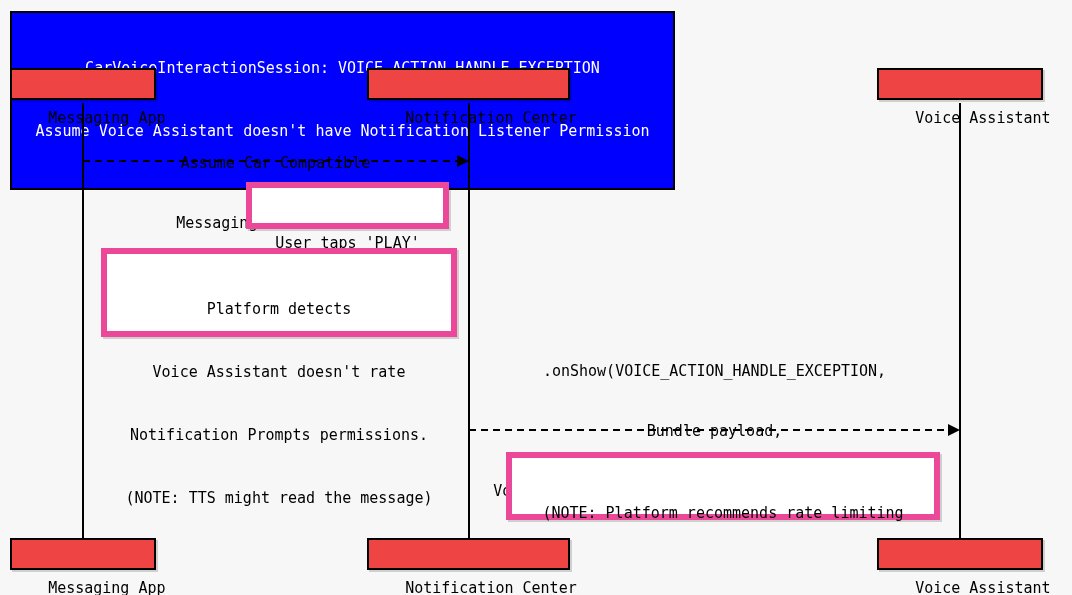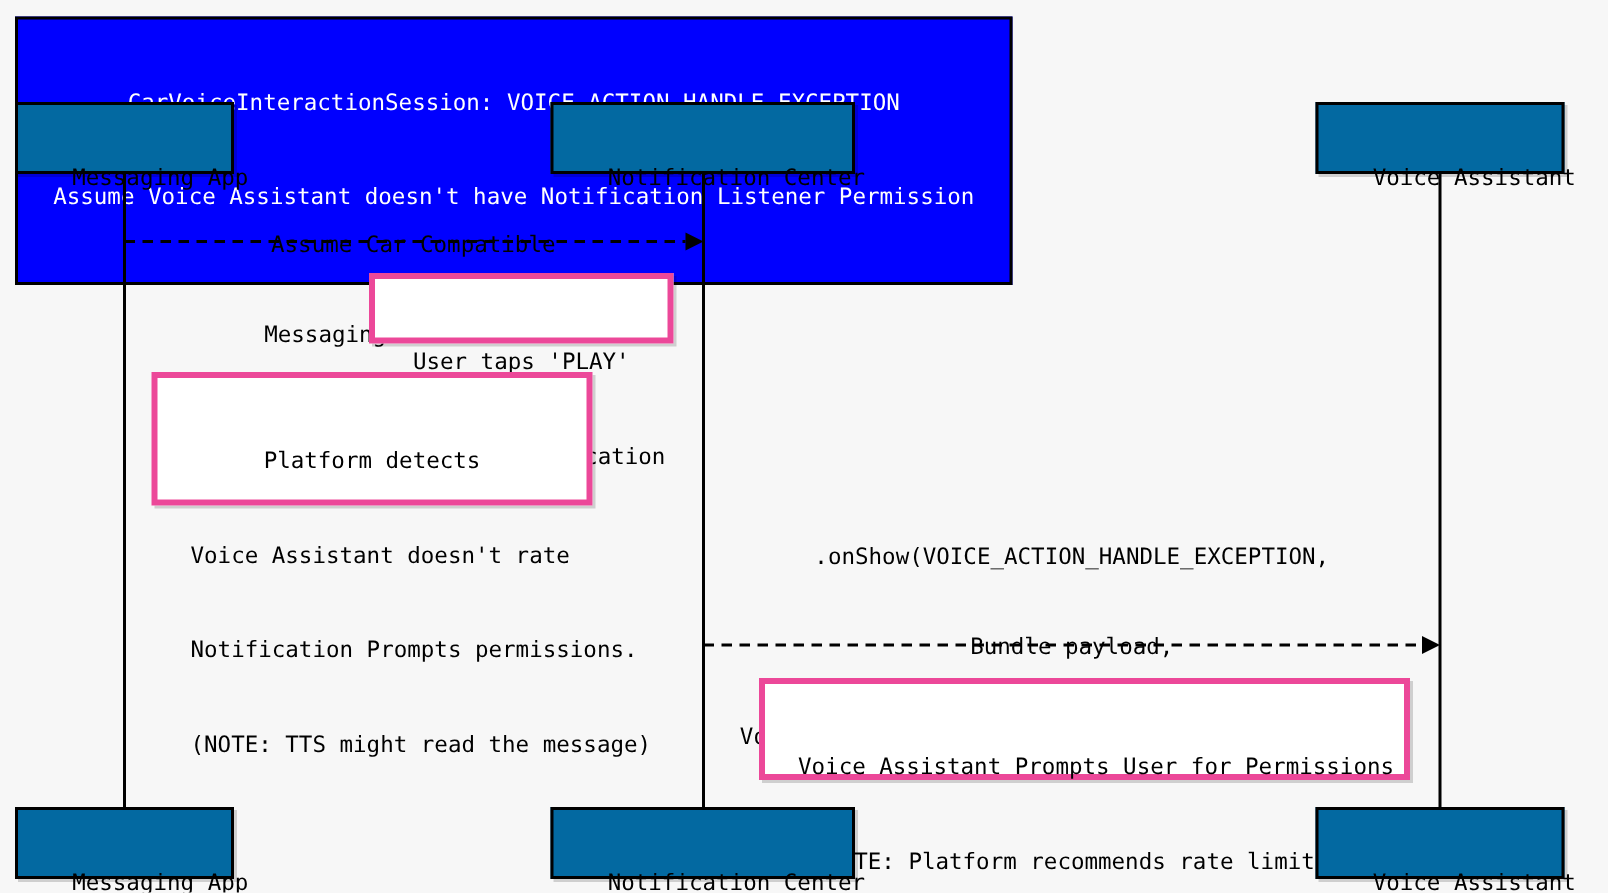--- a/index.html
+++ b/index.html
@@ -43,43 +43,43 @@
   .lifeline {
     position: absolute;
     width: 2px;
     background: #000000;
   }
 
   
   .participant {
     position: absolute;
     box-sizing: border-box;
-    background: #0369a1;
+    background: #ef4444;
     border: 2px solid #000000;
     color: #000000;
     font-size: 15px;
     line-height: 32px;
-    height: 48px;
+    height: 32px;
     text-align: center;
     white-space: pre;
     box-shadow: 2px 2px 0 rgba(0,0,0,0.16);
   }
 
   
   .note {
     position: absolute;
     box-sizing: border-box;
     background: #ffffff;
-    border: 4px solid #ec4899;
+    border: 6px solid #ec4899;
     color: #000000;
     font-size: 15px;
     line-height: 21px;
     text-align: center;
     white-space: pre;
-    padding: 3px 22px;
+    padding: 3px 8px;
     box-shadow: 2px 2px 0 rgba(0,0,0,0.16);
   }
 
   
   .msg-label {
     position: absolute;
     color: #000000;
     font-size: 15px;
     line-height: 20px;
     text-align: center;
@@ -124,40 +124,39 @@
   <svg class="arrow-svg" style="left:82px; top:152px; width:388px; height:18px;" viewBox="0 0 388 18">
     <line x1="1" y1="9" x2="375" y2="9" stroke="#000000" stroke-width="2" stroke-dasharray="7,5"></line>
     <polygon points="375,3 387,9 375,15" fill="#000000"></polygon>
   </svg>
 
   <div class="note" style="left:246px; top:182px; width:203px; height:47px;">
     <div>User taps 'PLAY'</div>
     <div>on Msg Notification</div>
   </div>
 
-  <div class="note" style="left:101px; top:248px; width:294px; height:89px;">
+  <div class="note" style="left:101px; top:248px; width:356px; height:89px;">
     <div>Platform detects</div>
     <div>Voice Assistant doesn't rate</div>
     <div>Notification Prompts permissions.</div>
     <div>(NOTE: TTS might read the message)</div>
   </div>
 
   <div class="msg-label" style="left:469px; top:321px; width:491px;">
     <div>.onShow(VOICE_ACTION_HANDLE_EXCEPTION,</div>
     <div>Bundle payload,</div>
     <div>VoiceInteractionSession.SHOW_SOURCE_NOTIFICATION)</div>
   </div>
 
   <svg class="arrow-svg" style="left:468px; top:421px; width:493px; height:18px;" viewBox="0 0 493 18">
     <line x1="1" y1="9" x2="480" y2="9" stroke="#000000" stroke-width="2" stroke-dasharray="7,5"></line>
     <polygon points="480,3 492,9 480,15" fill="#000000"></polygon>
   </svg>
 
   <div class="note" style="left:506px; top:452px; width:434px; height:68px;">
-    <div>Voice Assistant Prompts User for Permissions</div>
     <div>(NOTE: Platform recommends rate limiting</div>
     
   </div>
 
   <div class="participant" style="left:10px; top:538px; width:146px;">
     <span>Messaging App</span>
   </div>
   <div class="participant" style="left:367px; top:538px; width:203px;">
     <span>Notification Center</span>
   </div>

